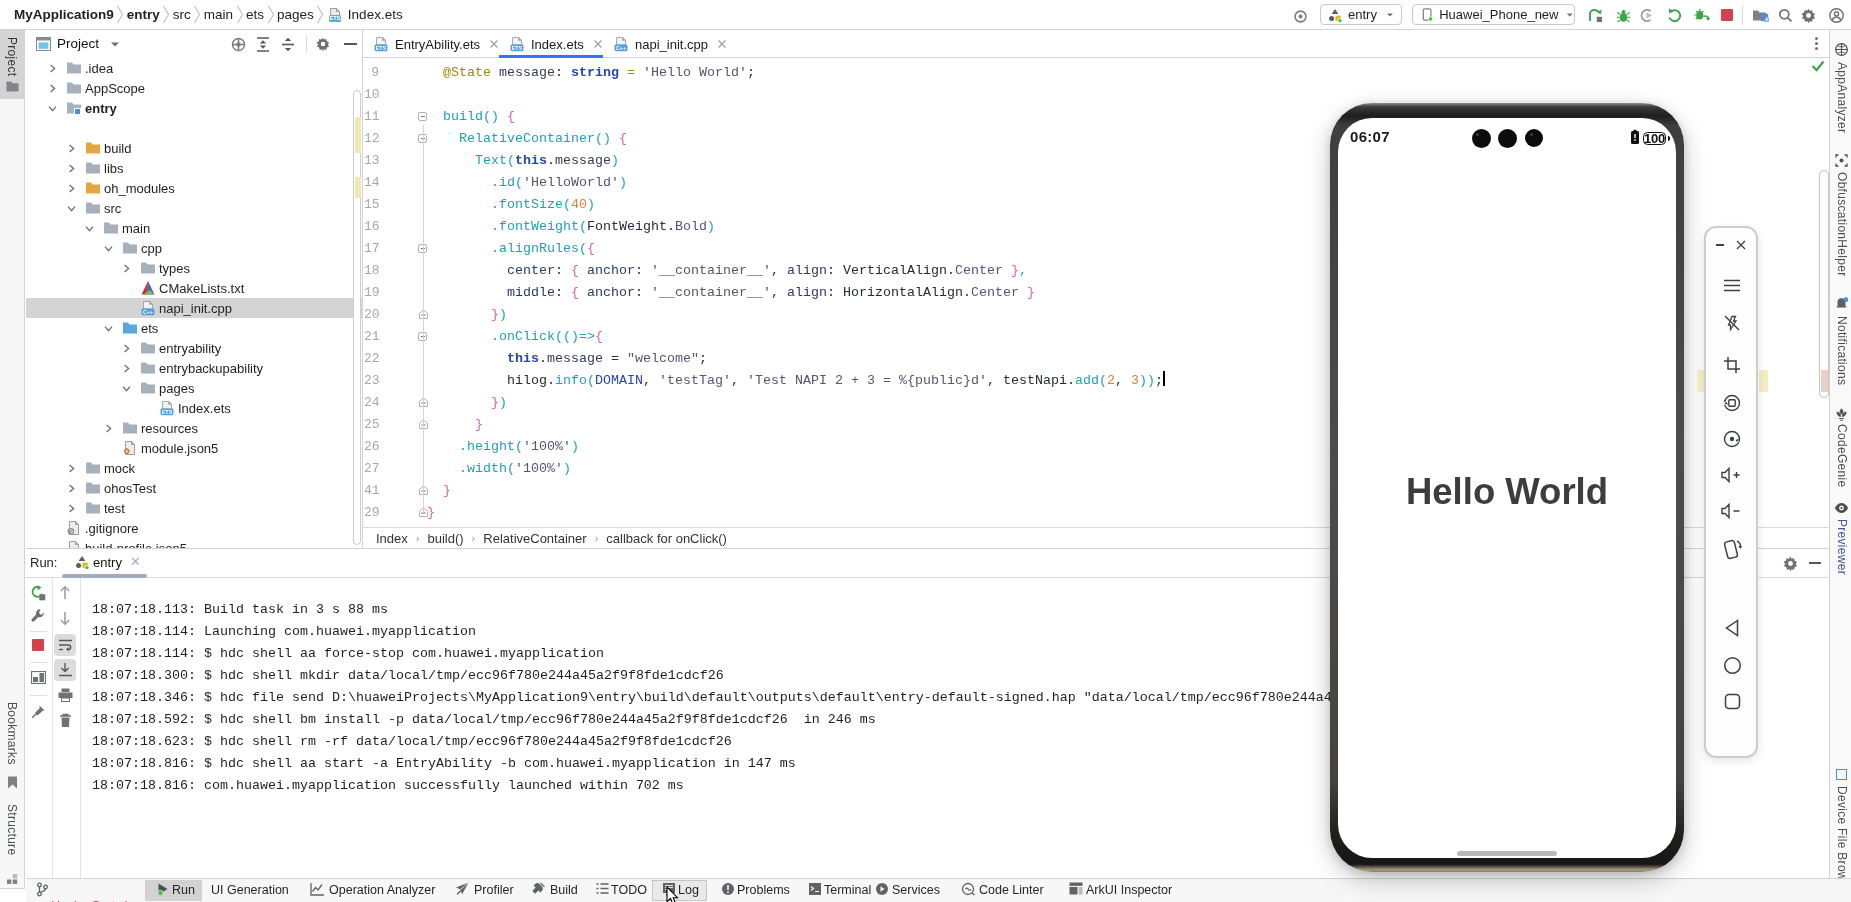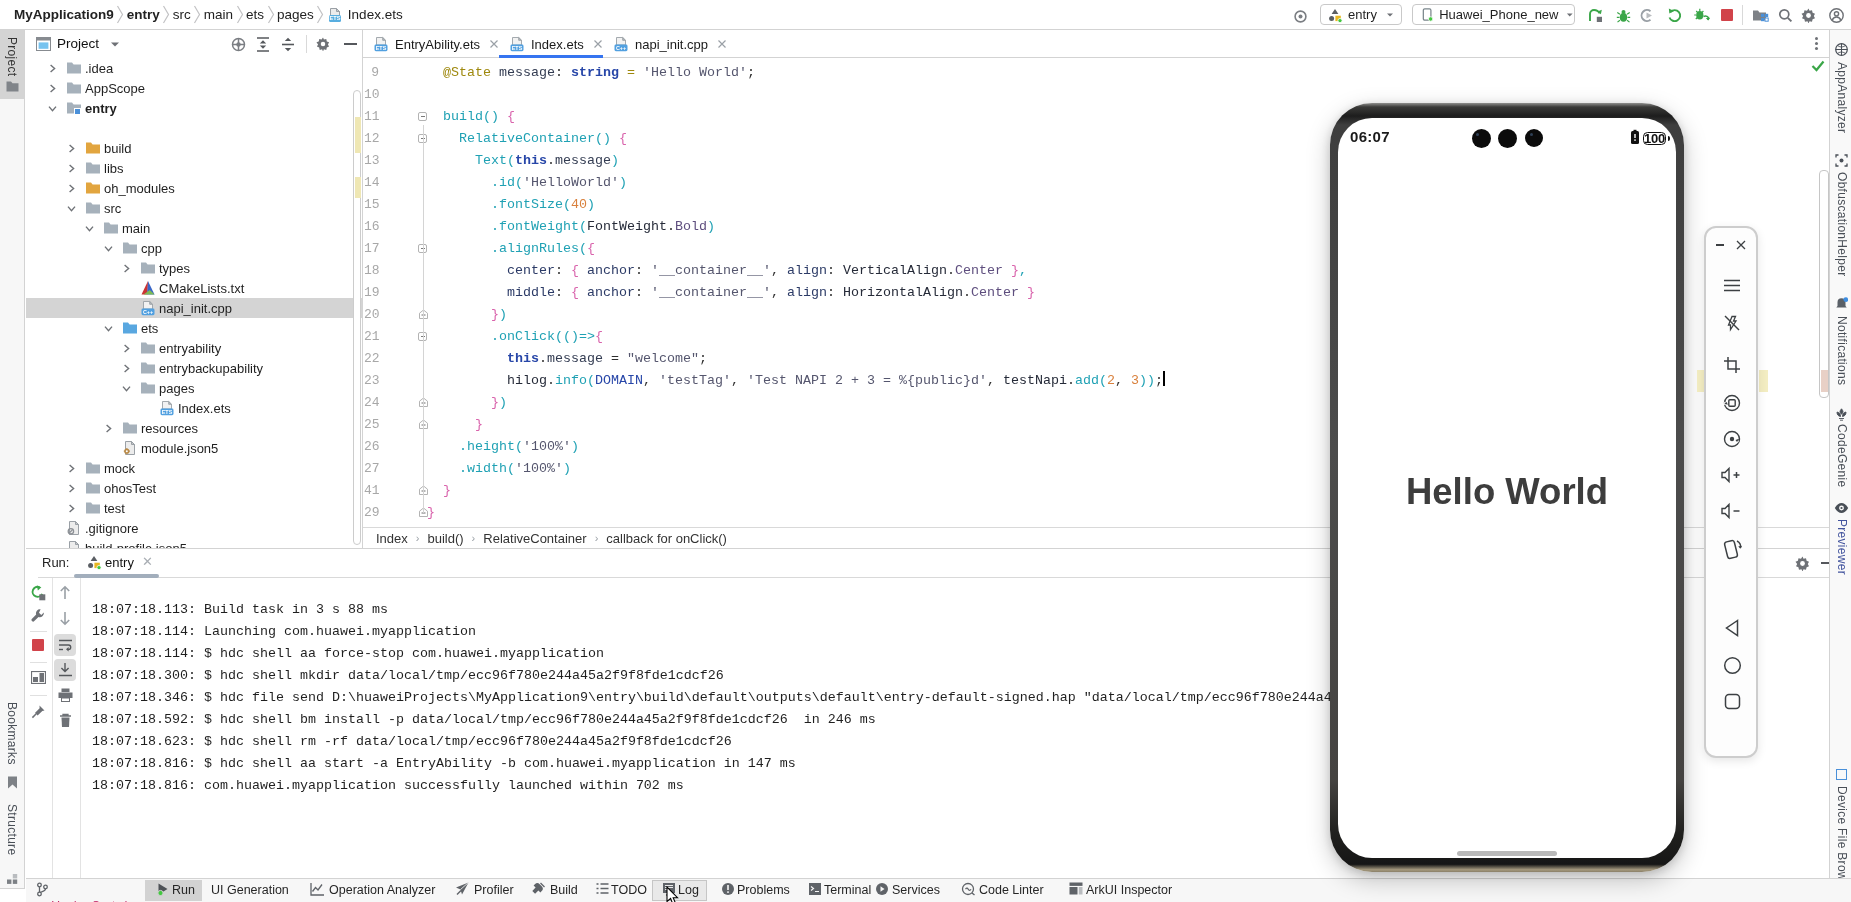--- a/index.html
+++ b/index.html
@@ -48,21 +48,21 @@
 .br { color:#d963ac; }
 .pr { color:#2e2e2e; }
 .cls { color:#252a38; }
 .mem { color:#5e4e7e; }
 .pl { color:#2b3a66; }
 .kw2 { color:#2746a8; }
 #caret { display:inline-block; width:2px; height:15px; background:#000; vertical-align:-2px; }
 
 
 #run { left:26px; top:548px; width:1804px; height:332px; background:#fff; border-top:1px solid #d3d3d3; }
-#runhead { position:absolute; left:0; top:0; width:1804px; height:29px; border-bottom:1px solid #d9d9d9;margin-left:12px; }
+#runhead { position:absolute; left:0; top:0; width:1804px; height:29px; border-bottom:1px solid #d9d9d9; }
 #runlog { position:absolute; left:66px; top:50px; font-family:"Liberation Mono",monospace; font-size:13.33px; line-height:22px; white-space:pre; color:#1f1f1f; }
 
 
 #status { left:26px; top:878px; width:1825px; height:24px; background:#f7f7f7; border-top:1px solid #d3d3d3; display:flex; align-items:center; font-size:12.5px; color:#262626; }
 
 
 #rstripe { left:1829px; top:30px; width:22px; height:860px; background:#f9f9f9; border-left:1px solid #d3d3d3; }
 
 
 #phone { left:1330px; top:103px; width:354px; height:769px; border-radius:42px;

